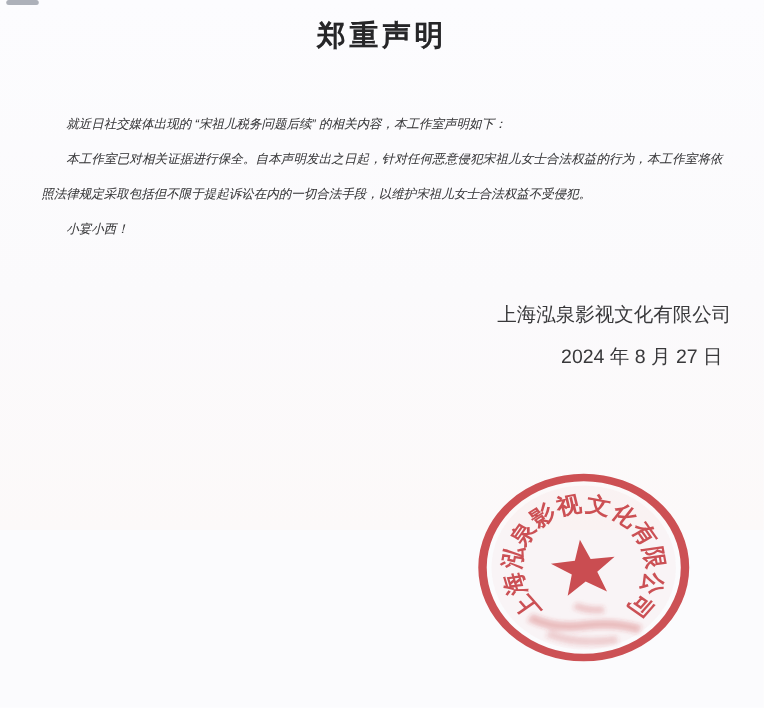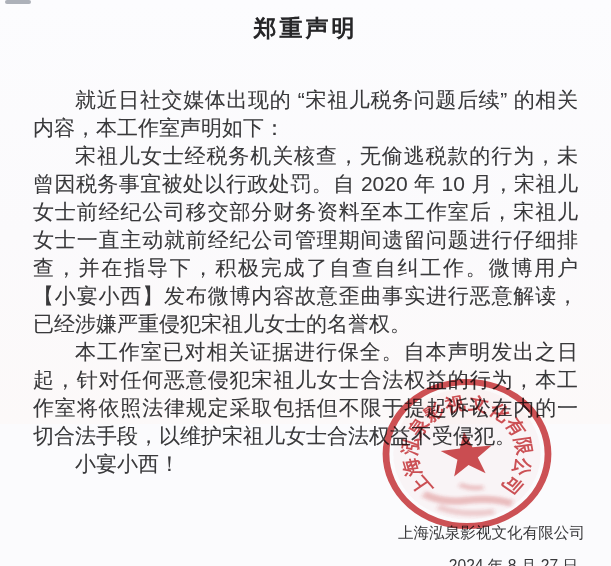--- a/index.html
+++ b/index.html
@@ -30,25 +30,26 @@
     text-align: center;
     font-size: 23px;
     font-weight: 700;
     letter-spacing: 3px;
     color: #262628;
     margin-bottom: 42px;
     text-shadow: 0 0 .5px #44444466;
   }
   .body-text {
     padding: 0 33px;
-    font-size: 21px;
+    font-size: 10px;
     line-height: 28px;
     text-align: justify;
     color: #39393b;
     text-shadow: 0 0 .4px #55555544;
+    font-style: italic;
   }
   .body-text p { text-indent: 2em; margin: 0; }
   .closing { margin-top: 22px; }
   .signature-block {
     margin-top: 38px;
     text-align: right;
     padding-right: 26px;
     font-size: 15.6px;
     line-height: 33px;
     color: #39393b;
@@ -73,21 +74,20 @@
 <body>
 
 <div class="page">
 
   <div class="scan-artifact"></div>
 
   <div class="title">郑重声明</div>
 
   <div class="body-text">
     <p>就近日社交媒体出现的 “宋祖儿税务问题后续” 的相关内容，本工作室声明如下：</p>
-    <p>宋祖儿女士经税务机关核查，无偷逃税款的行为，未曾因税务事宜被处以行政处罚。自 2020 年 10 月，宋祖儿女士前经纪公司移交部分财务资料至本工作室后，宋祖儿女士一直主动就前经纪公司管理期间遗留问题进行仔细排查，并在指导下，积极完成了自查自纠工作。微博用户【小宴小西】发布微博内容故意歪曲事实进行恶意解读，已经涉嫌严重侵犯宋祖儿女士的名誉权。</p>
     <p>本工作室已对相关证据进行保全。自本声明发出之日起，针对任何恶意侵犯宋祖儿女士合法权益的行为，本工作室将依照法律规定采取包括但不限于提起诉讼在内的一切合法手段，以维护宋祖儿女士合法权益不受侵犯。</p>
     <p class="closing">小宴小西！</p>
   </div>
 
   <div class="signature-block">
     <div class="company-line">上海泓泉影视文化有限公司</div>
     <div class="date-line">2024 年 8 月 27 日</div>
   </div>
 
   <div class="seal">

